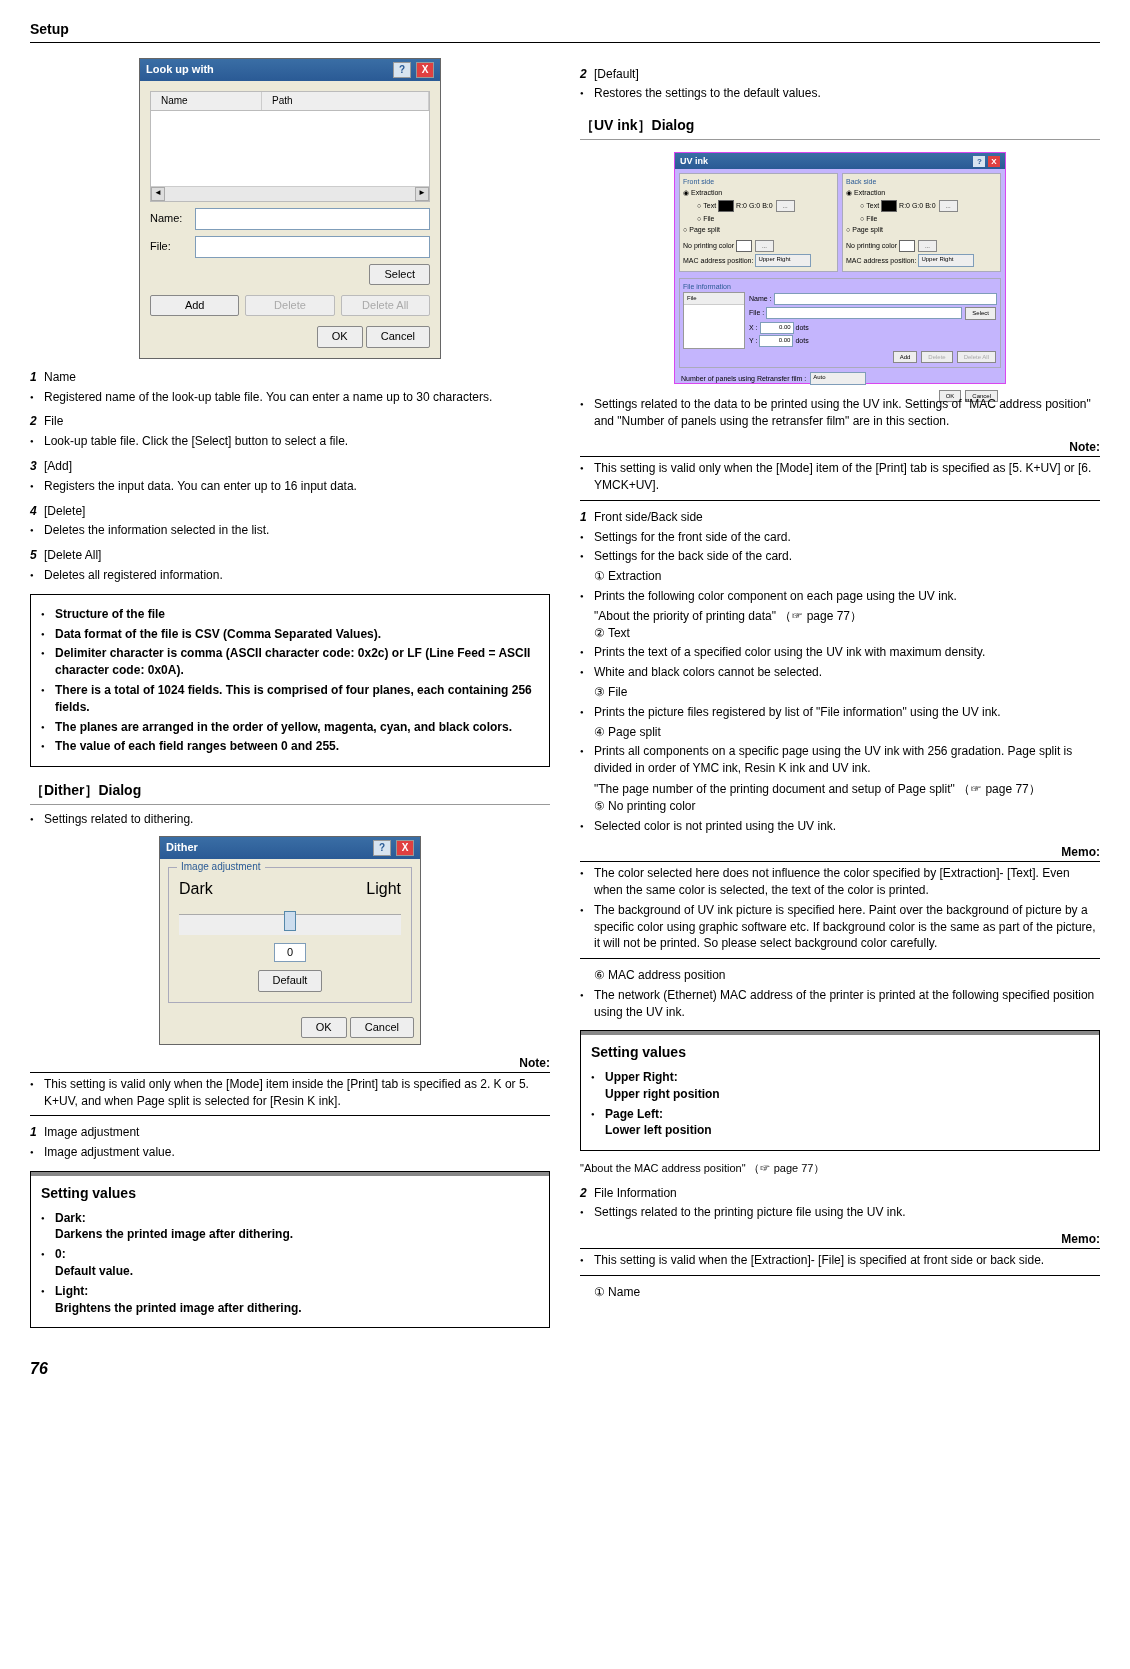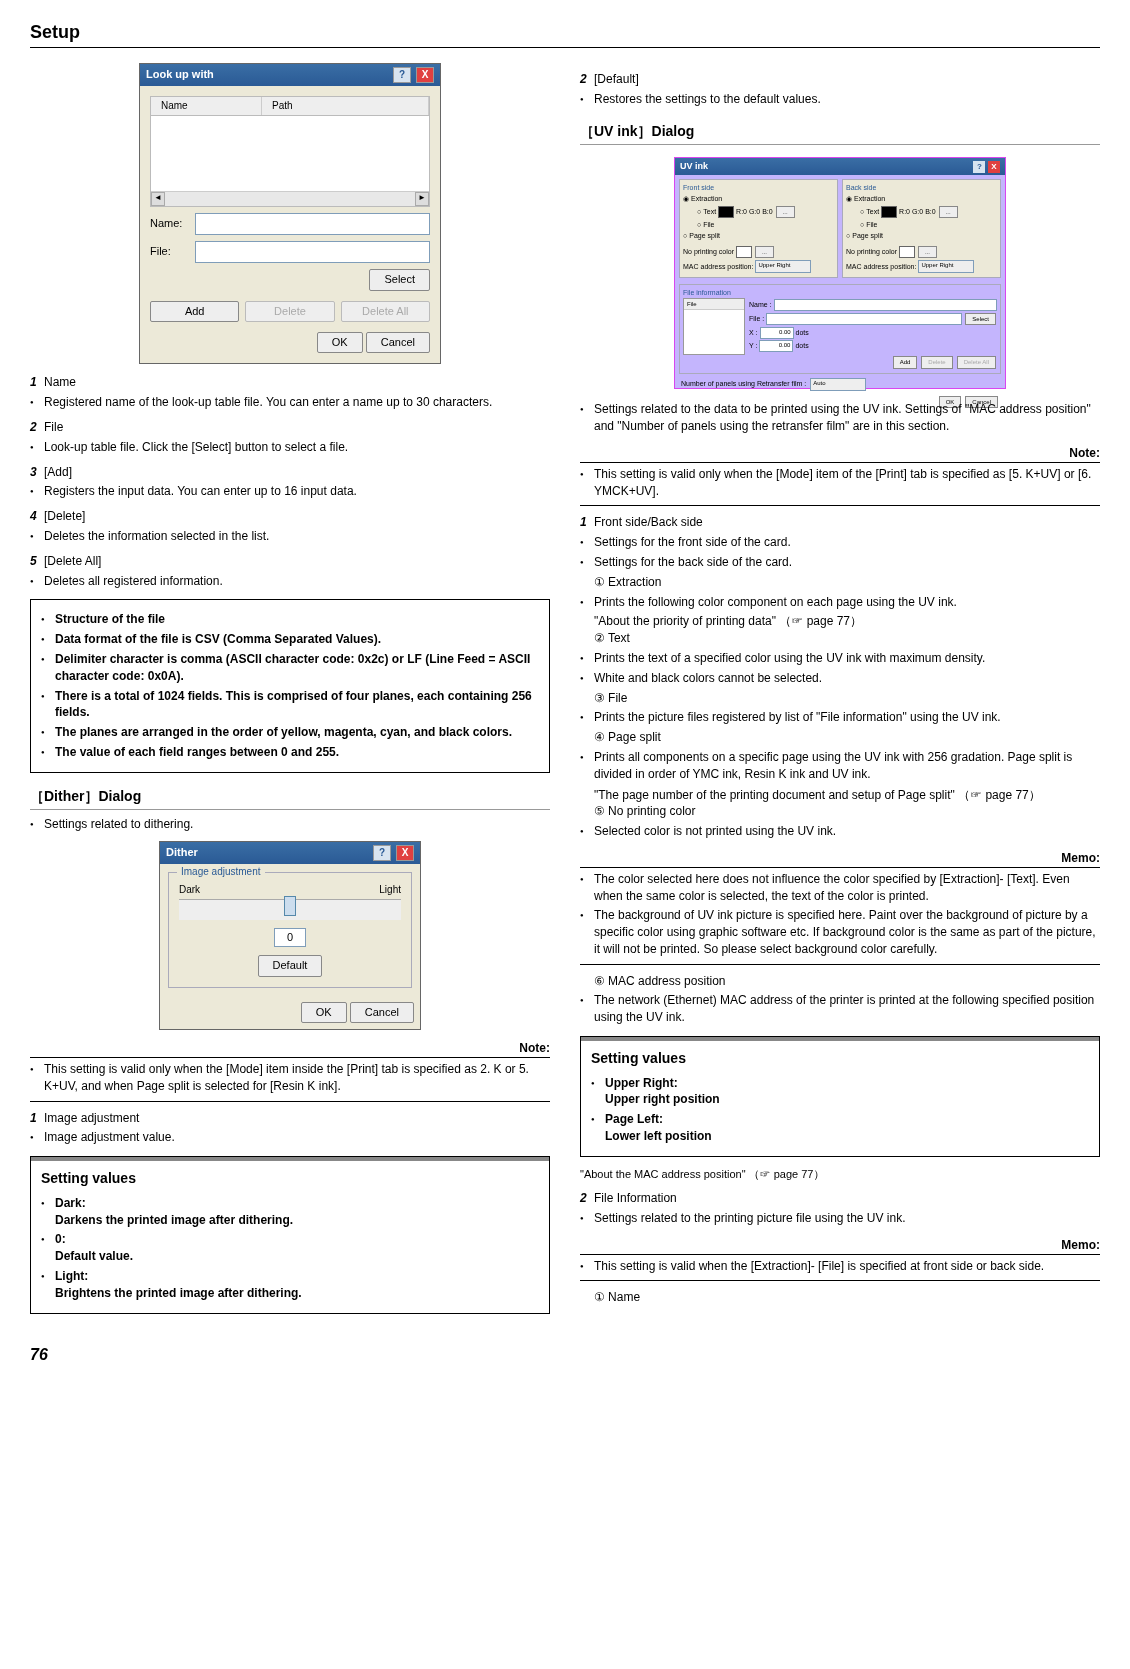--- a/index.html
+++ b/index.html
@@ -6,21 +6,21 @@
       font-family: Arial, Helvetica, sans-serif;
       font-size: 12px;
       margin: 0;
       padding: 20px 30px;
       width: 1070px;
       background: white;
       color: black;
       line-height: 1.4;
     }
     .header {
-      font-size: 18px;
+      font-size: 14px;
       font-weight: bold;
       border-bottom: 1.5px solid black;
       padding-bottom: 2px;
       margin-bottom: 15px;
     }
     .columns {
       display: flex;
       gap: 30px;
     }
     .col {
@@ -188,22 +188,22 @@
       top: -8px;
       left: 8px;
       background: #ece9d8;
       padding: 0 4px;
       color: #2a5a95;
       font-size: 10px;
     }
     .slider-row {
       display: flex;
       justify-content: space-between;
-      font-size: 10px;
-      margin-bottom: 2px;
+      font-size: 16px;
+      margin-bottom: 14px;
     }
     .slider-track {
       height: 20px;
       position: relative;
       border-top: 1px solid #aaa;
       background: linear-gradient(to bottom, #eee 0%, #eee 100%);
       margin-bottom: 8px;
     }
     .slider-thumb {
       position: absolute;

